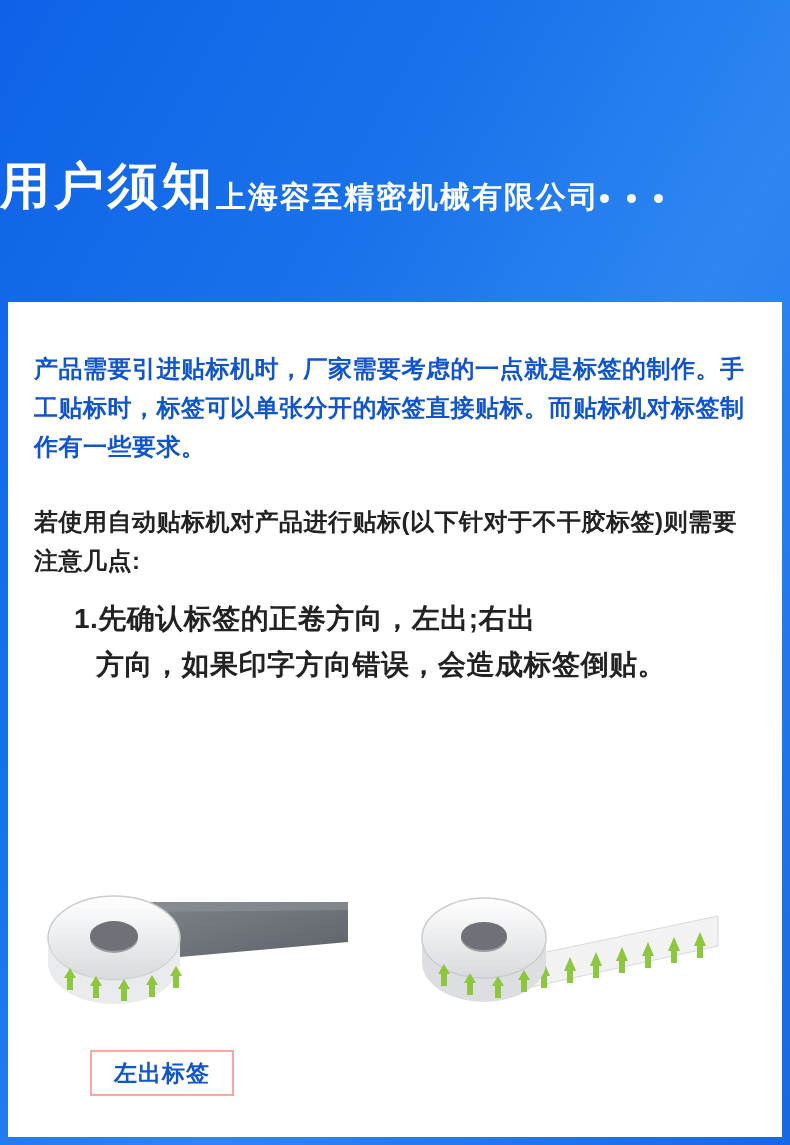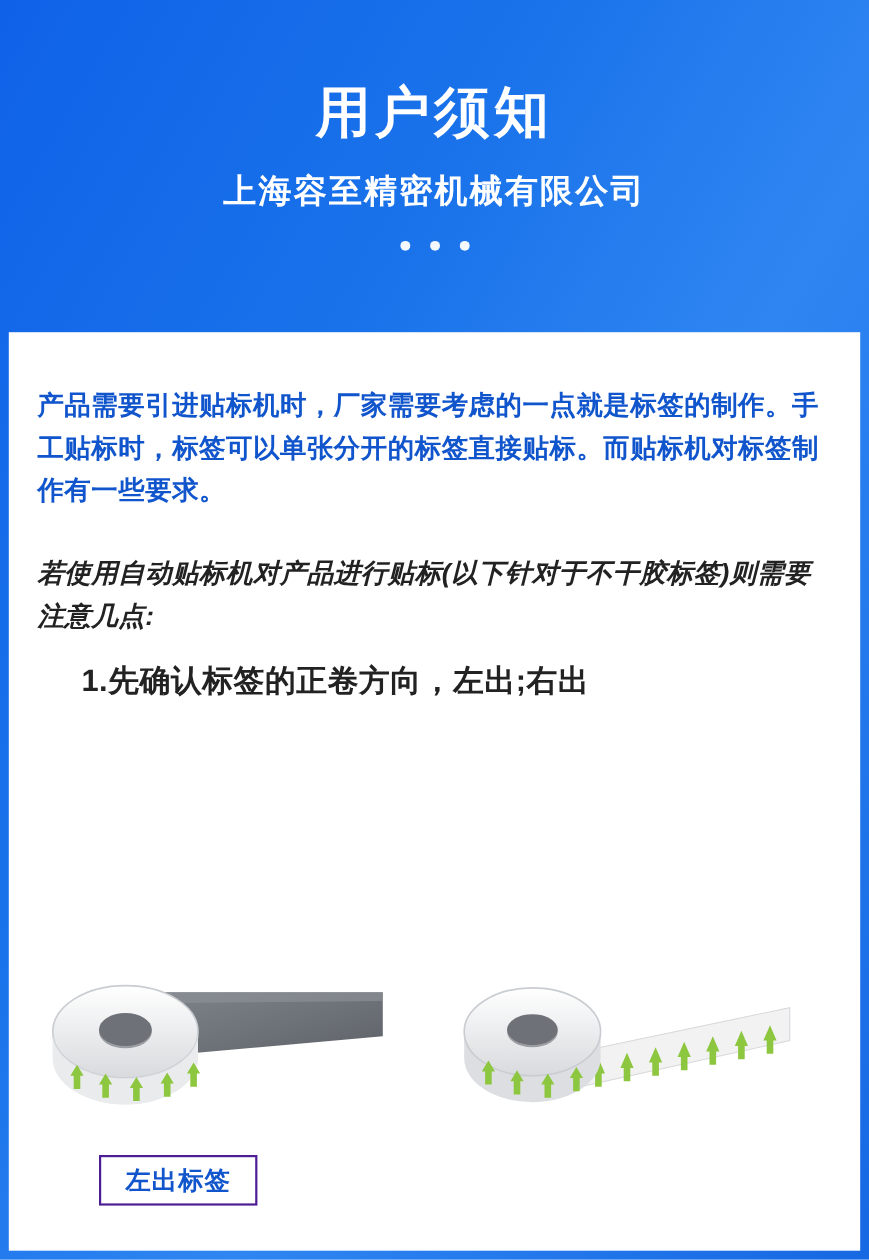--- a/index.html
+++ b/index.html
@@ -18,21 +18,21 @@
     width: 790px;
     height: 1145px;
     background: linear-gradient(120deg, #0f62e8 0%, #1a73ea 35%, #2f86f2 60%, #1668e3 100%);
     box-sizing: border-box;
   }
   
   .header {
     position: relative;
     height: 300px;
     display: flex;
-    flex-direction: column;
+    flex-direction: row;
     align-items: center;
     justify-content: flex-start;
     padding-top: 72px;
     box-sizing: border-box;
   }
   .header-title {
     color: #ffffff;
     font-size: 50px;
     font-weight: bold;
     letter-spacing: 4px;
@@ -81,21 +81,20 @@
     letter-spacing: 0.5px;
     margin: 0 0 14px 0;
   }
   .para-dark {
     color: #222222;
     font-size: 24px;
     font-weight: bold;
     line-height: 1.62;
     letter-spacing: 0.5px;
     margin: 36px 0 16px 0;
-    font-style: italic;
   }
   .list {
     margin: 10px 0 0 0;
     padding: 0;
     list-style: none;
   }
   .list li {
     color: #222222;
     font-size: 28px;
     font-weight: bold;
@@ -131,21 +130,21 @@
     position: absolute;
     left: 0;
     top: 0;
     width: 387px;
     height: 190px;
   }
   .caption {
     position: absolute;
     top: 200px;
     height: 46px;
-    border: 2px solid #4c1d95;
+    border: 2px solid #fca5a5;
     color: #1155cc;
     font-size: 23px;
     font-weight: bold;
     display: flex;
     align-items: center;
     justify-content: center;
     padding: 0 16px;
     box-sizing: border-box;
     background: #ffffff;
     letter-spacing: 1px;
@@ -176,20 +175,23 @@
   </div>
 
   <div class="card">
 
     <p class="para-blue">产品需要引进贴标机时，厂家需要考虑的一点就是标签的制作。手工贴标时，标签可以单张分开的标签直接贴标。而贴标机对标签制作有一些要求。</p>
 
     <p class="para-dark">若使用自动贴标机对产品进行贴标(以下针对于不干胶标签)则需要注意几点:</p>
 
     <ul class="list">
       <li>1.先确认标签的正卷方向，左出;右出</li>
+      <li class="wrap-indent">
+          <span class="cont">方向，如果印字方向错误，会造成标签倒贴。</span>
+        </li>
     </ul>
 
     <div class="figures">
 
       <div class="figure left">
         <svg class="fig-canvas" viewBox="0 0 387 190">
           <defs>
             <linearGradient id="tapeGrayL" x1="0" y1="0" x2="1" y2="1">
               <stop offset="0%" stop-color="#7e838a"></stop>
               <stop offset="100%" stop-color="#5e6268"></stop>

